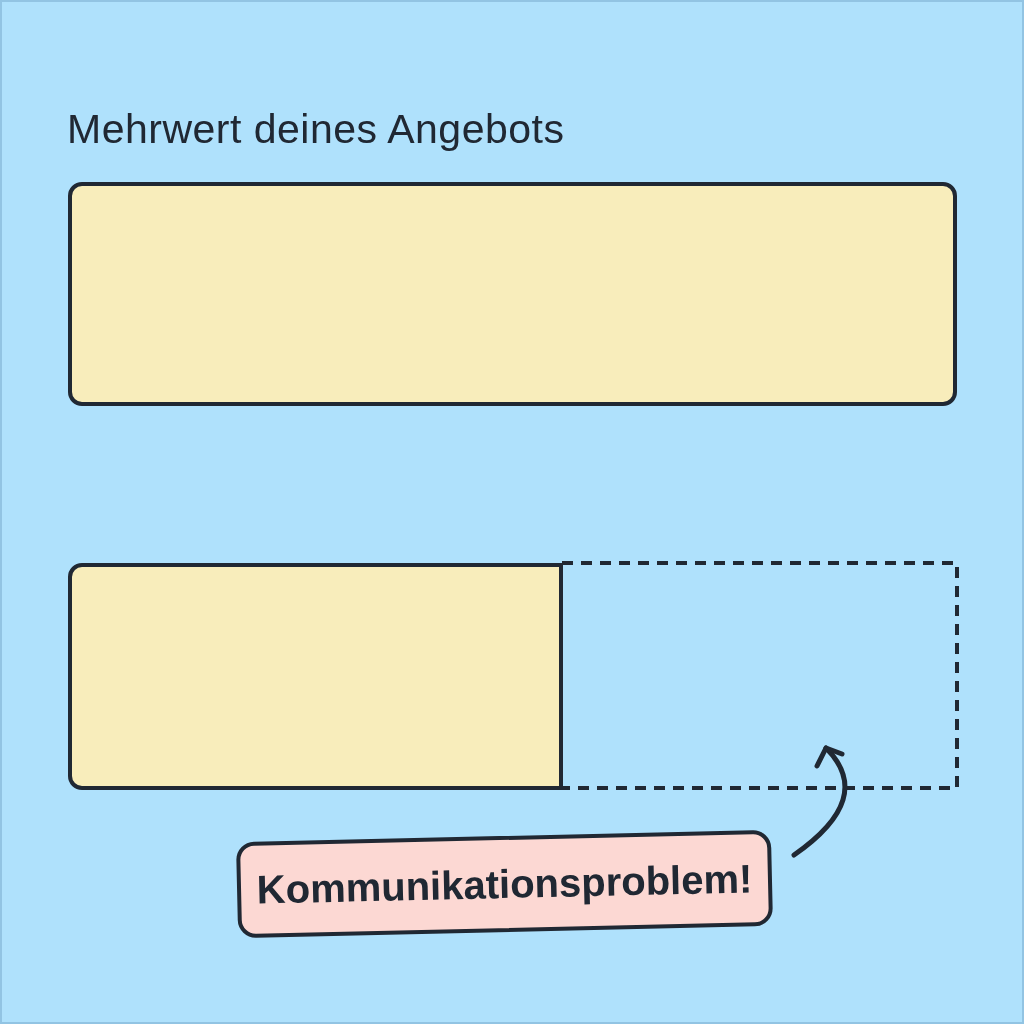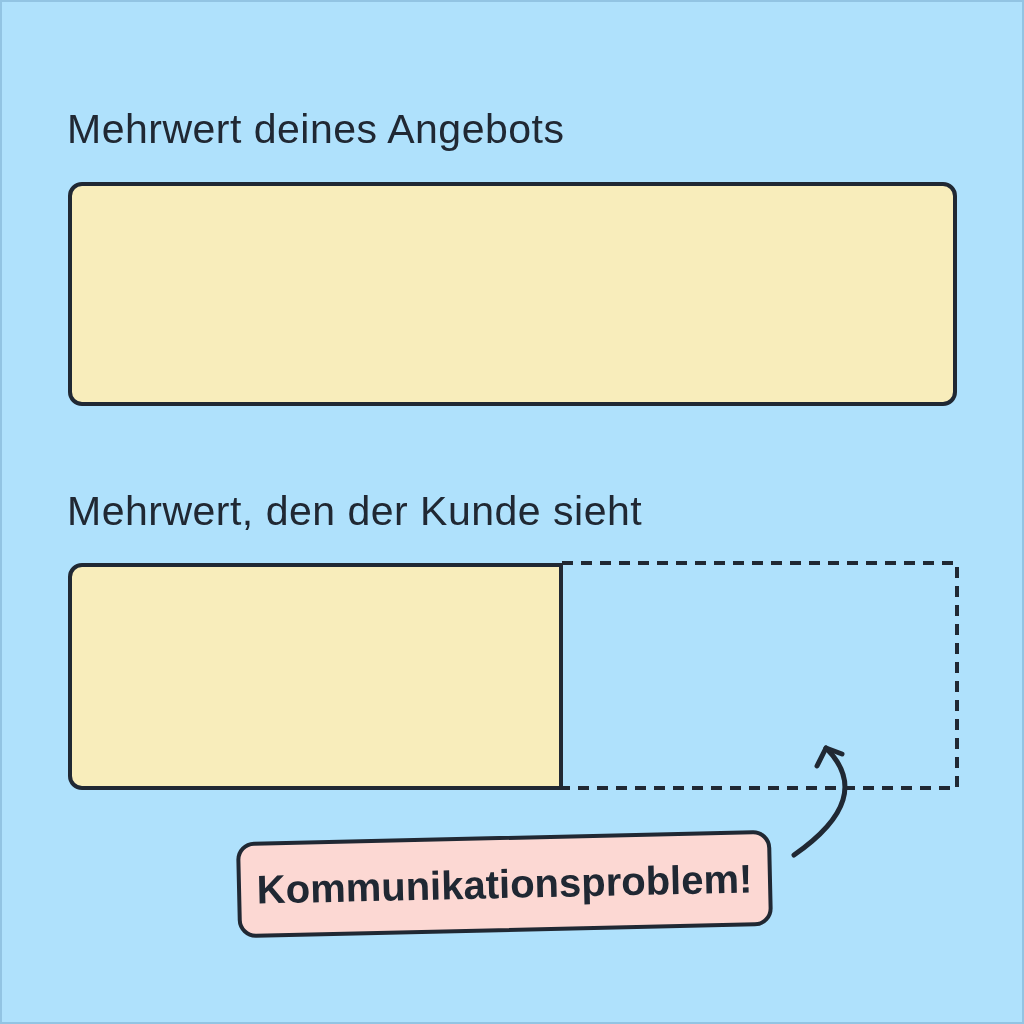--- a/index.html
+++ b/index.html
@@ -90,21 +90,20 @@
 </style>
 </head>
 <body>
 
 <div class="canvas">
 
   <div class="heading heading-1">Mehrwert deines Angebots</div>
 
   <div class="bar bar-full"></div>
 
-  <div class="heading heading-2">Mehrwert, den der Kunde sieht</div>
 
   <svg class="dashed-outline" viewBox="0 0 402 231" aria-hidden="true">
     <path d="M4 2 H399 V227 H4"></path>
   </svg>
 
   <div class="bar bar-partial"></div>
 
   <svg class="arrow-svg" viewBox="0 0 100 135" aria-hidden="true">
     <path d="M14 122 Q96 65 46 15"></path>
     <path d="M37 33 L46 15 L62 21"></path>

